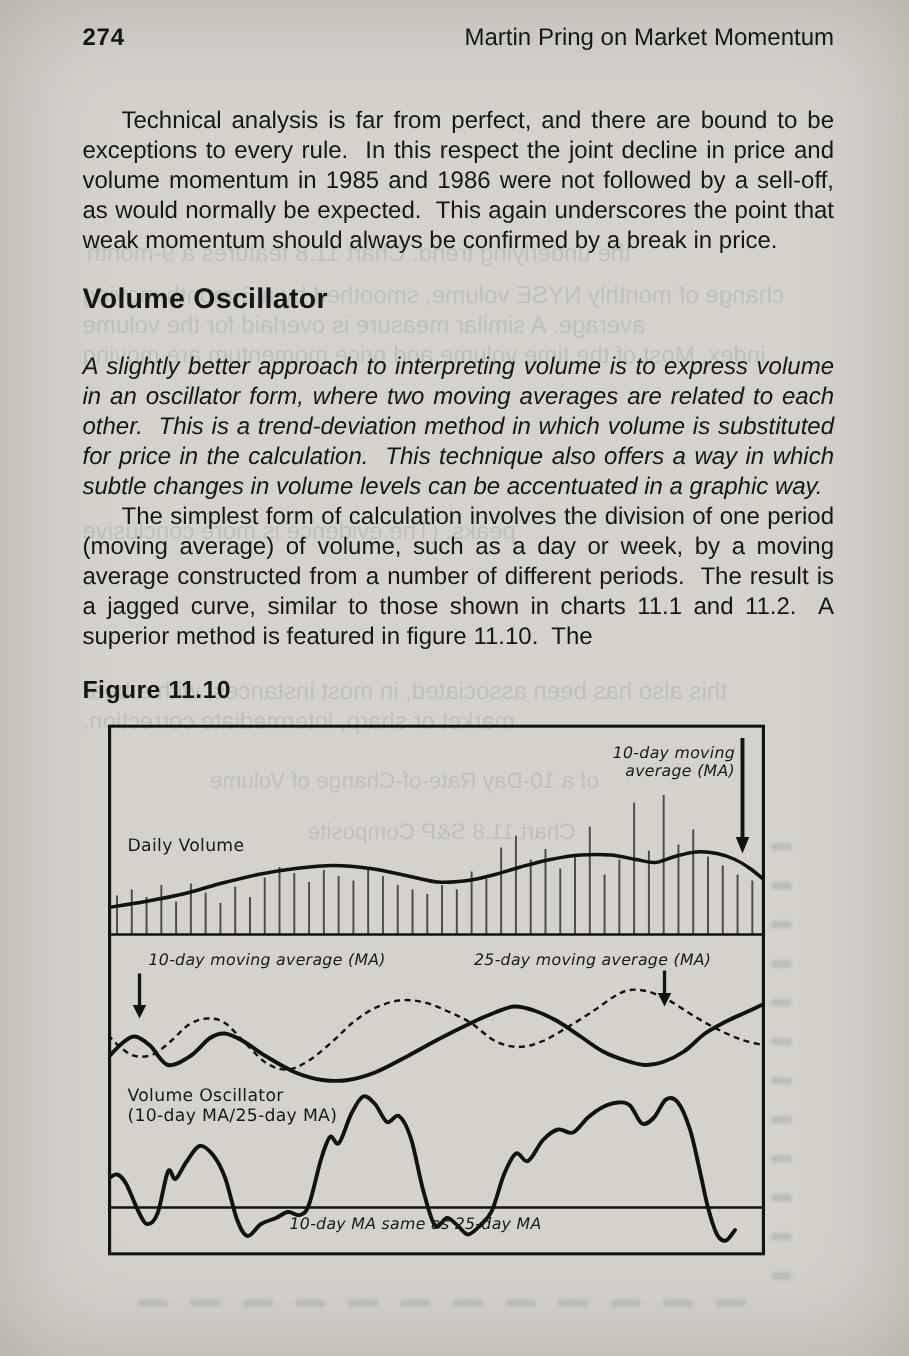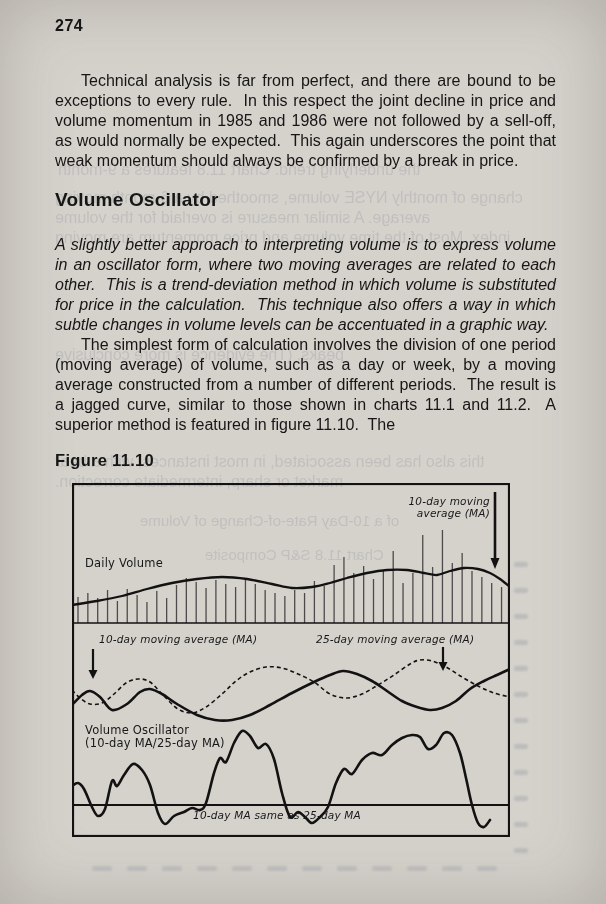--- a/index.html
+++ b/index.html
@@ -83,20 +83,21 @@
       <div class="bleed-blob" style="left: 372px; top: 866px; width: 20px; height: 5px; background: rgb(133, 140, 152); opacity: 0.26;"></div>
       <div class="bleed-blob" style="left: 407px; top: 866px; width: 20px; height: 5px; background: rgb(133, 140, 152); opacity: 0.26;"></div>
       <div class="bleed-blob" style="left: 442px; top: 866px; width: 20px; height: 5px; background: rgb(133, 140, 152); opacity: 0.26;"></div>
       <div class="bleed-blob" style="left: 477px; top: 866px; width: 20px; height: 5px; background: rgb(133, 140, 152); opacity: 0.26;"></div>
     </div>
 
   <div class="content">
 
     <div class="page-header">
       <span class="page-number">274</span>
+      <span class="running-title">Martin Pring on Market Momentum</span>
     </div>
 
     <p class="body-para para-1 indent">Technical analysis is far from perfect, and there are bound to be exceptions to every rule.  In this respect the joint decline in price and volume momentum in 1985 and 1986 were not followed by a sell-off, as would normally be expected.  This again underscores the point that weak momentum should always be confirmed by a break in price.</p>
 
     <h2 class="section-heading">Volume Oscillator</h2>
 
     <p class="body-para para-2">A slightly better approach to interpreting volume is to express volume in an oscillator form, where two moving averages are related to each other.  This is a trend-deviation method in which volume is substituted for price in the calculation.  This technique also offers a way in which subtle changes in volume levels can be accentuated in a graphic way.</p>
 
     <p class="body-para indent">The simplest form of calculation involves the division of one period (moving average) of volume, such as a day or week, by a moving average constructed from a number of different periods.  The result is a jagged curve, similar to those shown in charts 11.1 and 11.2.  A superior method is featured in figure 11.10.  The</p>
 

